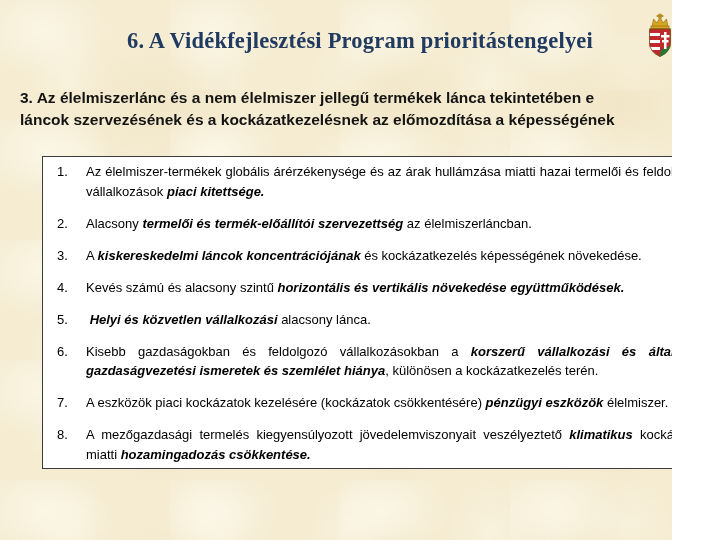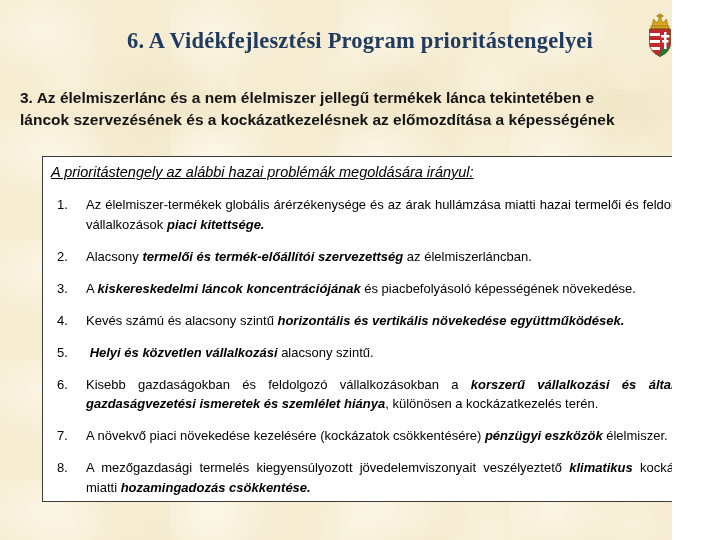--- a/index.html
+++ b/index.html
@@ -81,49 +81,48 @@
       <path d="M9,34 L51,34 L51,62 Q51,79 30,89 Q9,79 9,62 Z" fill="none" stroke="#6b5a1e" stroke-width="1.5"></path>
     </svg>
   </div>
 
   <div class="heading">
     <div>3. Az élelmiszerlánc és a nem élelmiszer jellegű termékek lánca tekintetében e</div>
     <div>láncok szervezésének és a kockázatkezelésnek az előmozdítása a képességének</div>
   </div>
 
   <div class="panel">
-    <div class="lead">A prioritástengely az alábbi hazai problémák megoldására irányul:</div>
     <div>
         <div class="item">
           <span class="num">1.</span>
           <div class="txt"><span>Az élelmiszer-termékek globális árérzékenysége és az árak hullámzása miatti hazai termelői és feldolgozói vállalkozások </span><b>piaci kitettsége.</b></div>
         </div>
         <div class="item">
           <span class="num">2.</span>
           <div class="txt"><span>Alacsony </span><b>termelői és termék-előállítói szervezettség</b><span> az élelmiszerláncban.</span></div>
         </div>
         <div class="item">
           <span class="num">3.</span>
-          <div class="txt"><span>A </span><b>kiskereskedelmi láncok koncentrációjának</b><span> és piacbefolyásoló képességének növekedése.</span></div>
+          <div class="txt"><span>A </span><b>kiskereskedelmi láncok koncentrációjának</b><span> és kockázatkezelés képességének növekedése.</span></div>
         </div>
         <div class="item">
           <span class="num">4.</span>
           <div class="txt"><span>Kevés számú és alacsony szintű </span><b>horizontális és vertikális növekedése együttműködések.</b></div>
         </div>
         <div class="item">
           <span class="num">5.</span>
-          <div class="txt"><span>&nbsp;</span><b>Helyi és közvetlen vállalkozási</b><span> alacsony szintű.</span></div>
+          <div class="txt"><span>&nbsp;</span><b>Helyi és közvetlen vállalkozási</b><span> alacsony lánca.</span></div>
         </div>
         <div class="item">
           <span class="num">6.</span>
           <div class="txt"><span>Kisebb gazdaságokban és feldolgozó vállalkozásokban a </span><b>korszerű vállalkozási és általános gazdaságvezetési ismeretek és szemlélet hiánya</b><span>, különösen a kockázatkezelés terén.</span></div>
         </div>
         <div class="item">
           <span class="num">7.</span>
-          <div class="txt"><span>A növekvő piaci növekedése kezelésére (kockázatok csökkentésére) </span><b>pénzügyi eszközök</b><span> élelmiszer.</span></div>
+          <div class="txt"><span>A eszközök piaci kockázatok kezelésére (kockázatok csökkentésére) </span><b>pénzügyi eszközök</b><span> élelmiszer.</span></div>
         </div>
         <div class="item">
           <span class="num">8.</span>
           <div class="txt"><span>A mezőgazdasági termelés kiegyensúlyozott jövedelemviszonyait veszélyeztető </span><b>klimatikus</b><span> kockázatok miatti </span><b>hozamingadozás csökkentése.</b></div>
         </div>
       </div>
   </div>
 
 </div>
 

